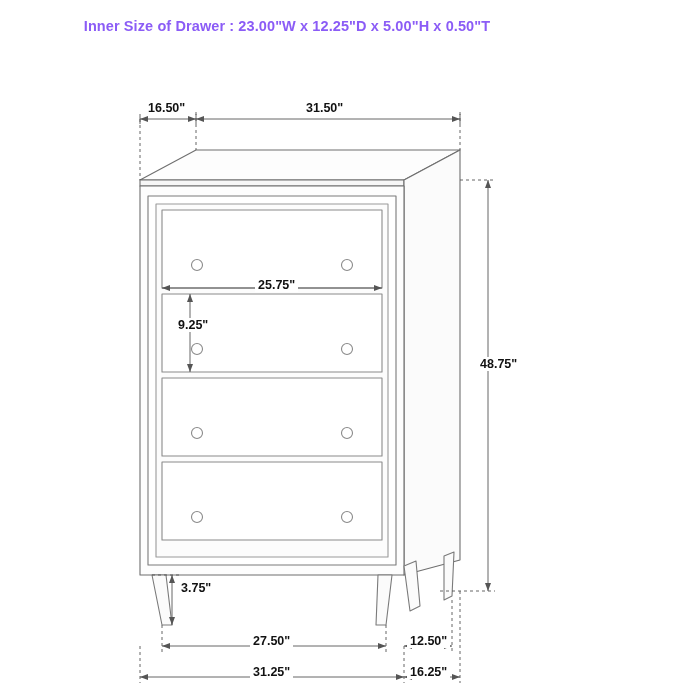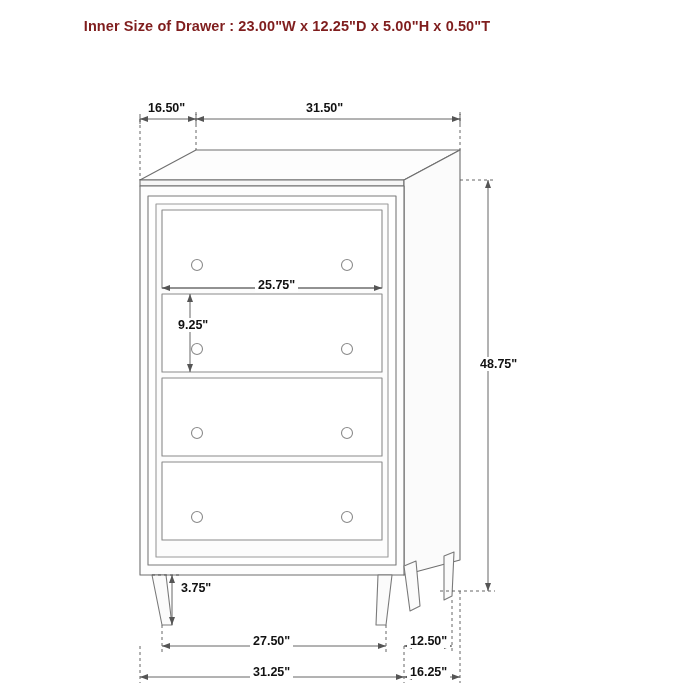--- a/index.html
+++ b/index.html
@@ -22,21 +22,21 @@
   }
   .title {
     position: absolute;
     top: 18px;
     left: 0;
     width: 574px;
     text-align: center;
     font-size: 14.5px;
     font-weight: bold;
     letter-spacing: 0.1px;
-    color: #7f1d1d;
+    color: #8b5cf6;
   }
   svg.diagram {
     position: absolute;
     top: 0;
     left: 0;
     width: 700px;
     height: 700px;
   }
   .dimlabel {
     position: absolute;

